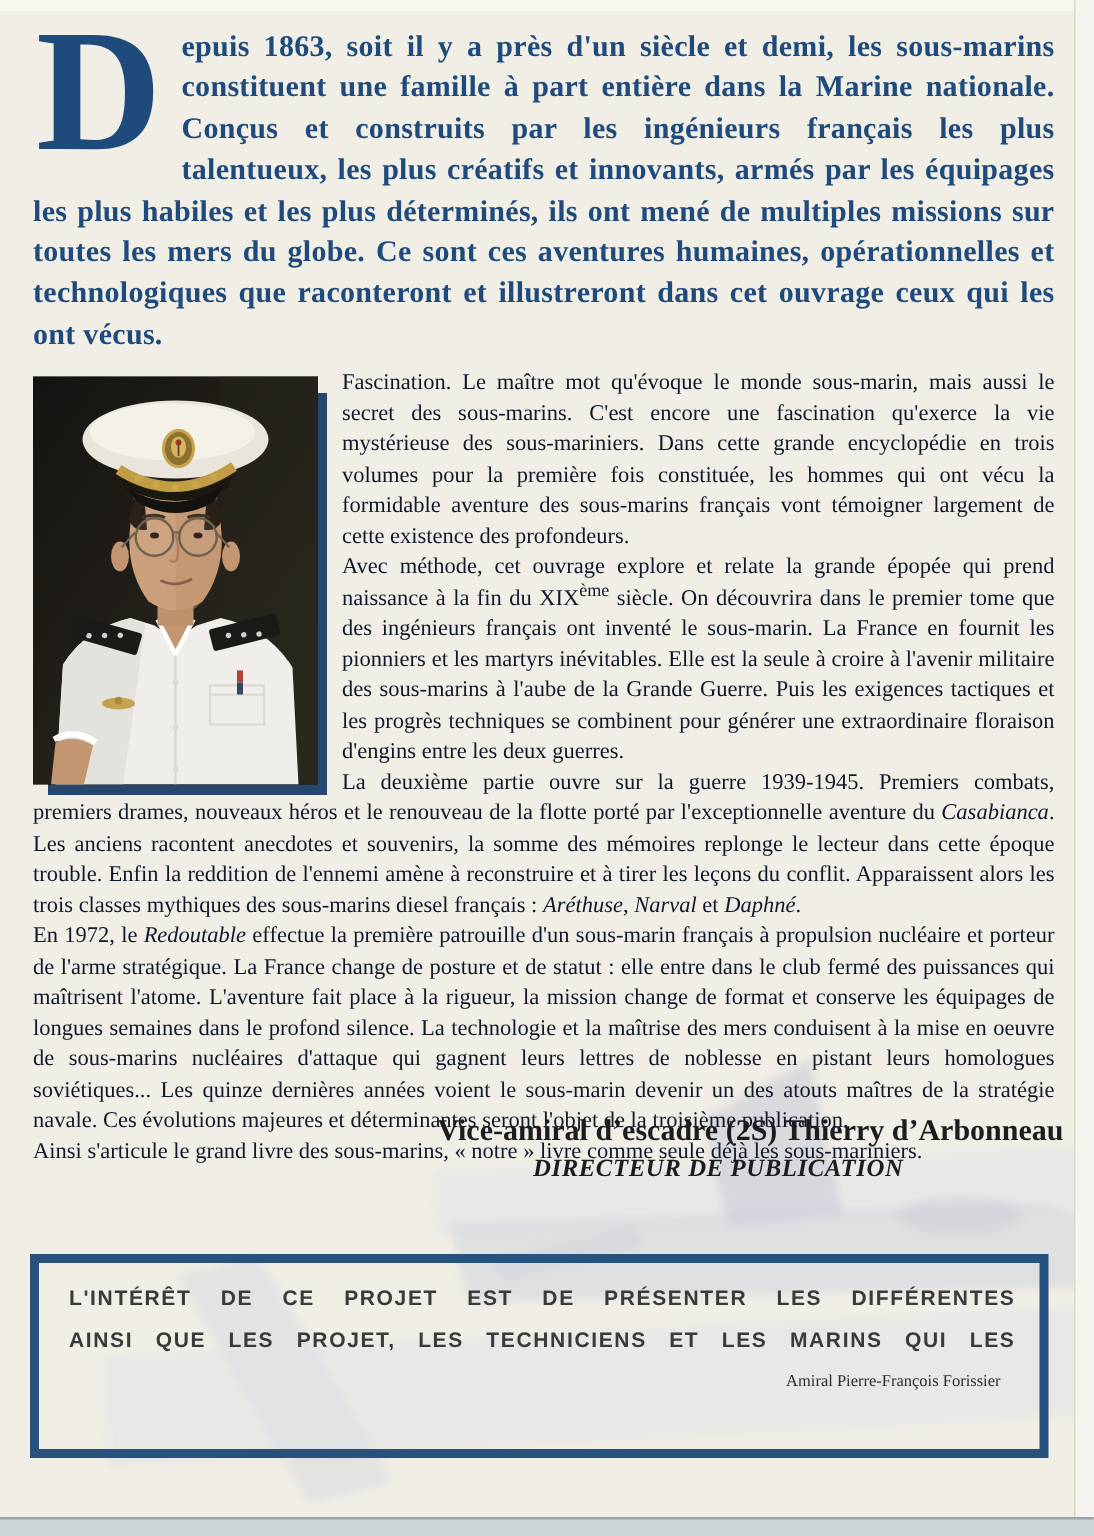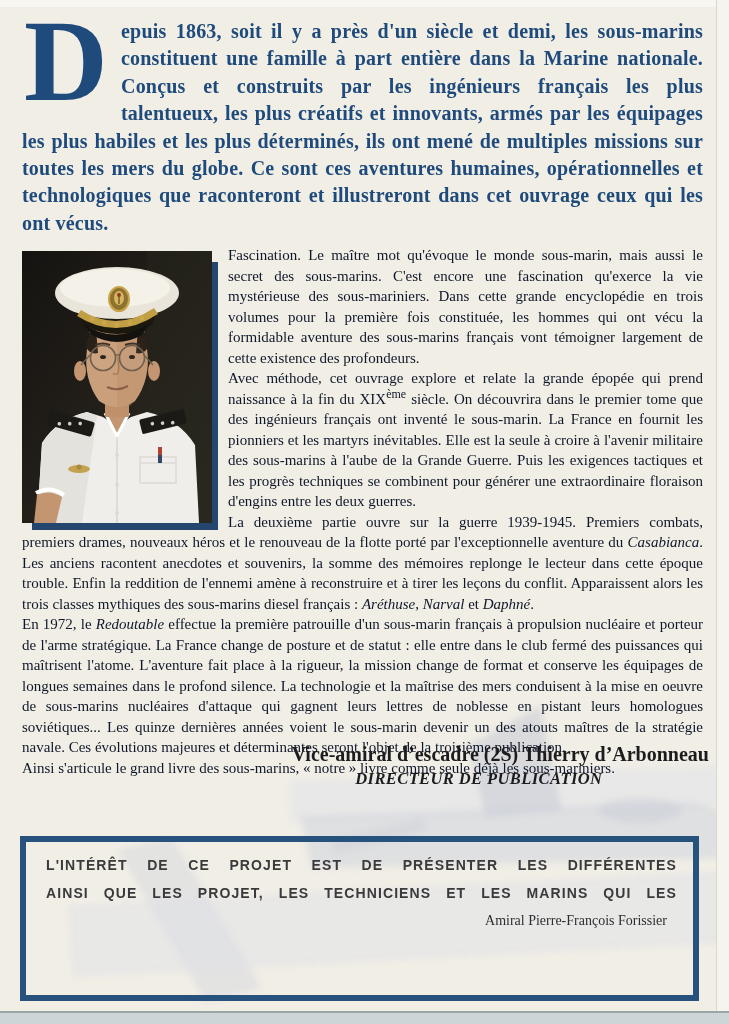--- a/index.html
+++ b/index.html
@@ -38,34 +38,34 @@
   .sup { font-size:12px; vertical-align:super; line-height:0; }
 
   .signature {
     position:absolute; top:742px; right:20px; z-index:2;
     text-align:center; font-weight:bold; color:#1c1b1d;
   }
   .sig-name { font-size:20px; line-height:25px;margin-left:43px; }
   .sig-role { font-size:16.5px; line-height:24px; letter-spacing:0.4px;font-style:italic; }
 
   .quote-box {
-    position:absolute; left:20px; top:836px; width:679px; height:165px;
+    position:absolute; left:20px; top:836px; width:679px; height:136px;
     box-sizing:border-box; border:6px solid #27527e; z-index:2;
     padding:9px 16px 0 20px; background:transparent;
   }
   .box-line {
     font-family:"Liberation Sans", sans-serif; font-weight:700;
     font-size:14px; line-height:28px; letter-spacing:1.1px; color:#3a393b;
     text-align:justify; text-align-last:justify; white-space:nowrap;
   }
   .box-line:last-of-type { text-align-last:left; }
   .box-attrib {
     display:flex; justify-content:flex-end; margin:3px 10px 0 0;
   }
-  .box-attrib-inner { text-align:center; font-size:14px; line-height:22px; color:#2e2d31; }
+  .box-attrib-inner { text-align:center; font-size:11px; line-height:22px; color:#2e2d31; }
 </style>
 </head>
 <body>
 
 <div class="page">
 
   <svg class="watermark" viewBox="0 0 729 330" aria-hidden="true">
     <defs>
       <filter id="soft" x="-20%" y="-20%" width="140%" height="140%">
         <feGaussianBlur stdDeviation="3"></feGaussianBlur>

